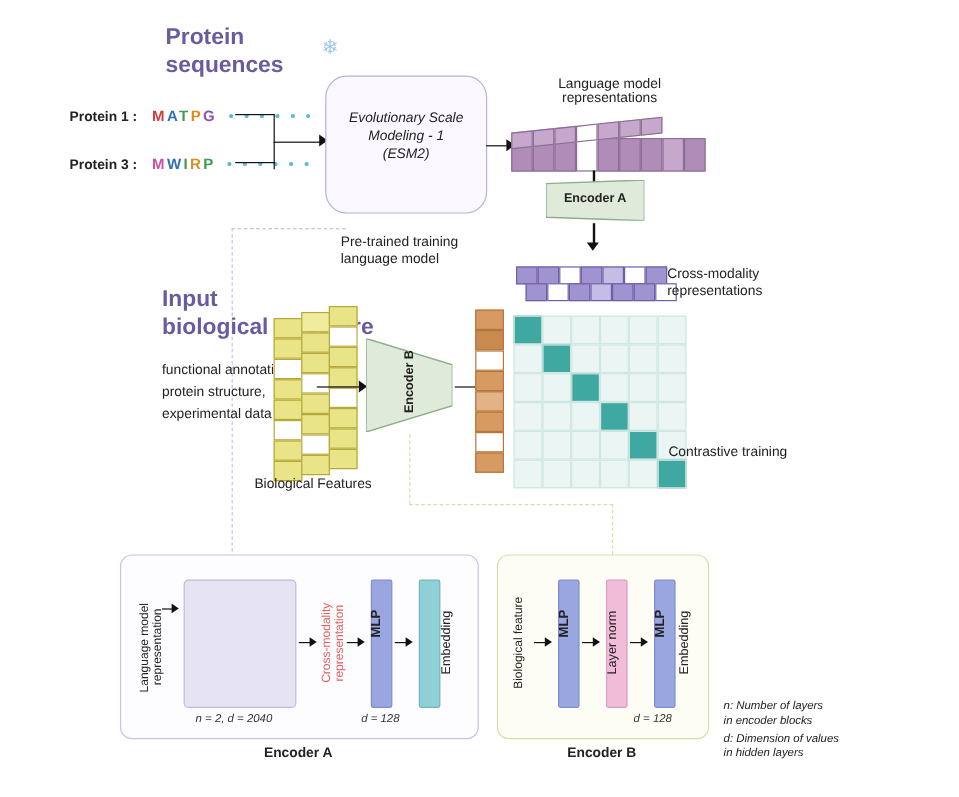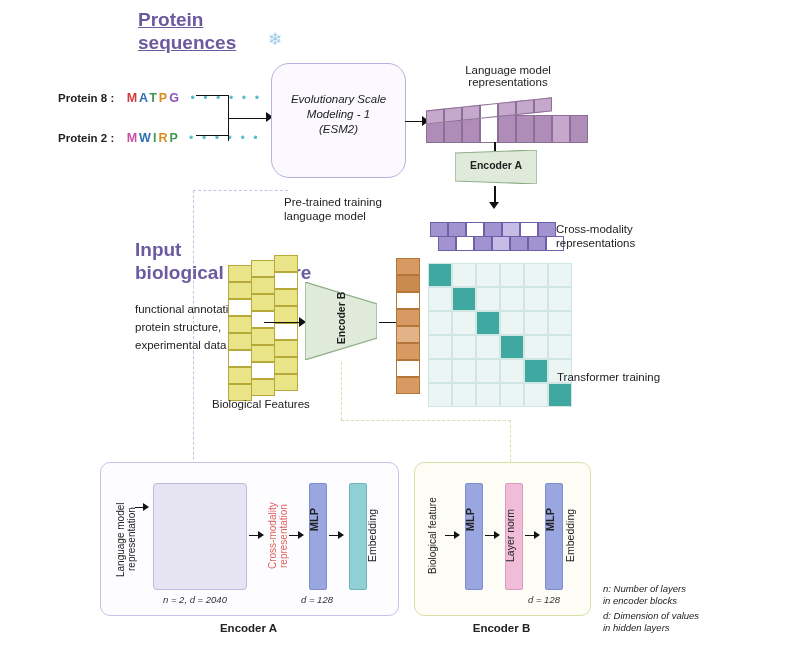--- a/index.html
+++ b/index.html
@@ -49,35 +49,35 @@
   .vlabel{writing-mode:vertical-rl;transform:rotate(180deg);font-size:10px;color:#222;text-align:center;line-height:11px;}
   .arrowline{position:absolute;background:#111;height:1.3px;}
   .dash{position:absolute;border-left:1.3px dashed #c9c2e6;}
   .dashh{position:absolute;border-top:1.3px dashed #c9c2e6;}
   .dashB{position:absolute;border-left:1.3px dashed #d9dfa8;}
   .dashhB{position:absolute;border-top:1.3px dashed #d9dfa8;}
 </style>
 </head>
 <body>
 
-<div class="abs ttl" style="left:138px;top:8px;width:130px;white-space:pre-line;text-decoration:underline;">Protein
+<div class="abs ttl" style="left:138px;top:20px;width:130px;white-space:pre-line;">Protein
 sequences</div>
 
 <div class="abs snow">❄</div>
 
 <div class="abs" style="left:58px;top:88px;">
-  <span class="lbl" style="font-weight:bold;">Protein 8 :</span>
+  <span class="lbl" style="font-weight:bold;">Protein 1 :</span>
   <span class="seqrow" style="margin-left:8px;">
     <span style="color:#d13b3b">M</span><span style="color:#2f6fb5">A</span><span style="color:#3f9a52">T</span><span style="color:#d98c1f">P</span><span style="color:#8a52b5">G</span>
   </span>
   <span class="dots" style="color:#5bbccc;margin-left:4px;">• • • • • •</span>
 </div>
 
 <div class="abs" style="left:58px;top:128px;">
-  <span class="lbl" style="font-weight:bold;">Protein 2 :</span>
+  <span class="lbl" style="font-weight:bold;">Protein 3 :</span>
   <span class="seqrow" style="margin-left:8px;">
     <span style="color:#c94fa8">M</span><span style="color:#2f6fb5">W</span><span style="color:#3f9a52">I</span><span style="color:#d98c1f">R</span><span style="color:#3f9a52">P</span>
   </span>
   <span class="dots" style="color:#5bbccc;margin-left:4px;">• • • • • •</span>
 </div>
 
 <div class="arrowline" style="left:228px;top:118px;width:42px;"></div>
 <div class="abs" style="left:266px;top:112px;width:0;height:0;border-left:7px solid #111;border-top:5px solid transparent;border-bottom:5px solid transparent;"></div>
 <div class="abs" style="left:228px;top:95px;width:1.3px;height:46px;background:#111;"></div>
 <div class="arrowline" style="left:196px;top:95px;width:33px;"></div>
@@ -276,21 +276,21 @@
   <div class="mrow">
       <span style="background:#eaf5f4;"></span>
       <span style="background:#eaf5f4;"></span>
       <span style="background:#eaf5f4;"></span>
       <span style="background:#eaf5f4;"></span>
       <span style="background:#eaf5f4;"></span>
       <span style="background:#3fa8a0;"></span>
     </div>
 </div>
 
-<div class="abs lbl" style="left:557px;top:371px;">Transformer training</div>
+<div class="abs lbl" style="left:557px;top:371px;">Contrastive training</div>
 
 <div class="dashB" style="left:341px;top:362px;height:58px;"></div>
 <div class="dashhB" style="left:341px;top:420px;width:170px;"></div>
 <div class="dashB" style="left:510px;top:420px;height:52px;"></div>
 
 <div class="abs encbox" style="left:100px;top:462px;width:297px;height:152px;">
 
   <div class="abs vlabel" style="left:14px;top:14px;height:125px;white-space:pre-line;">Language model
 representation</div>
 

